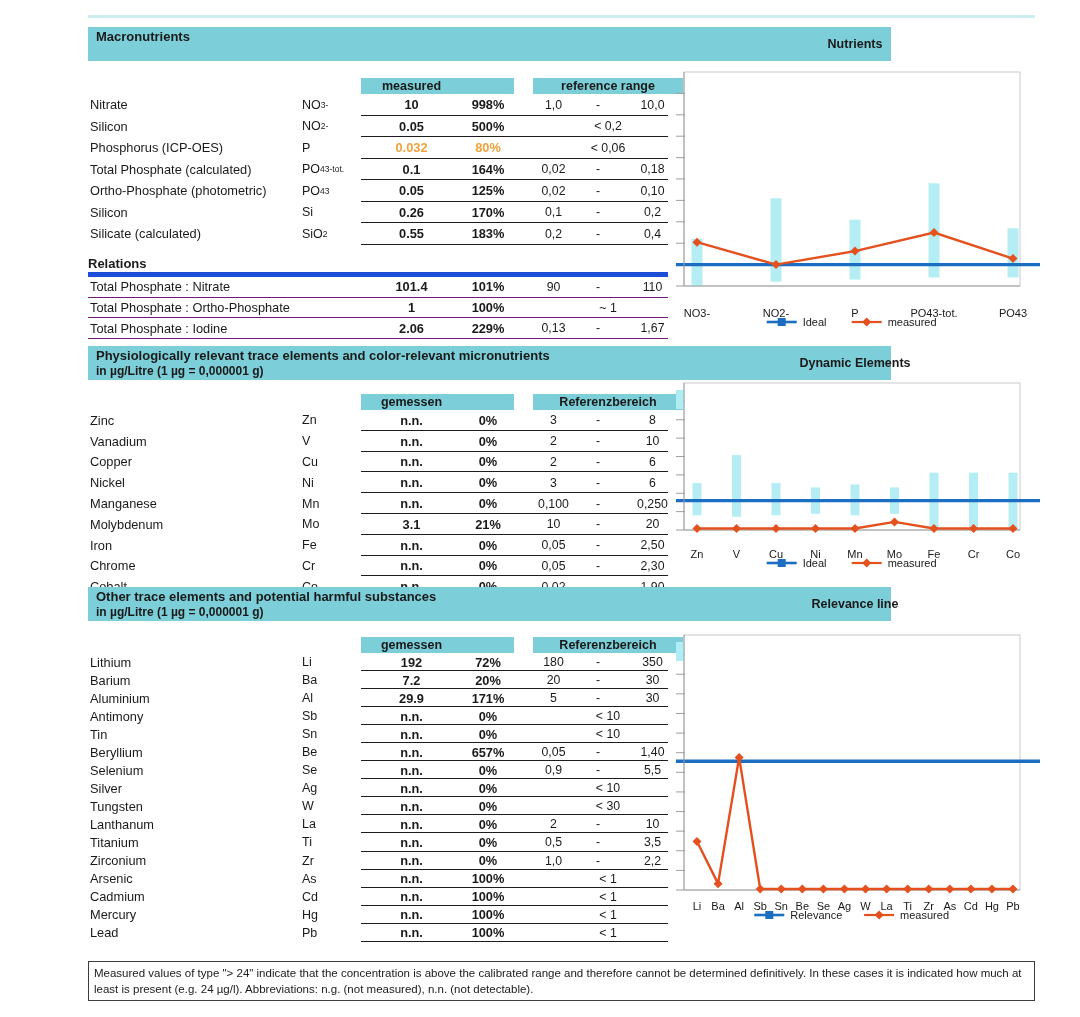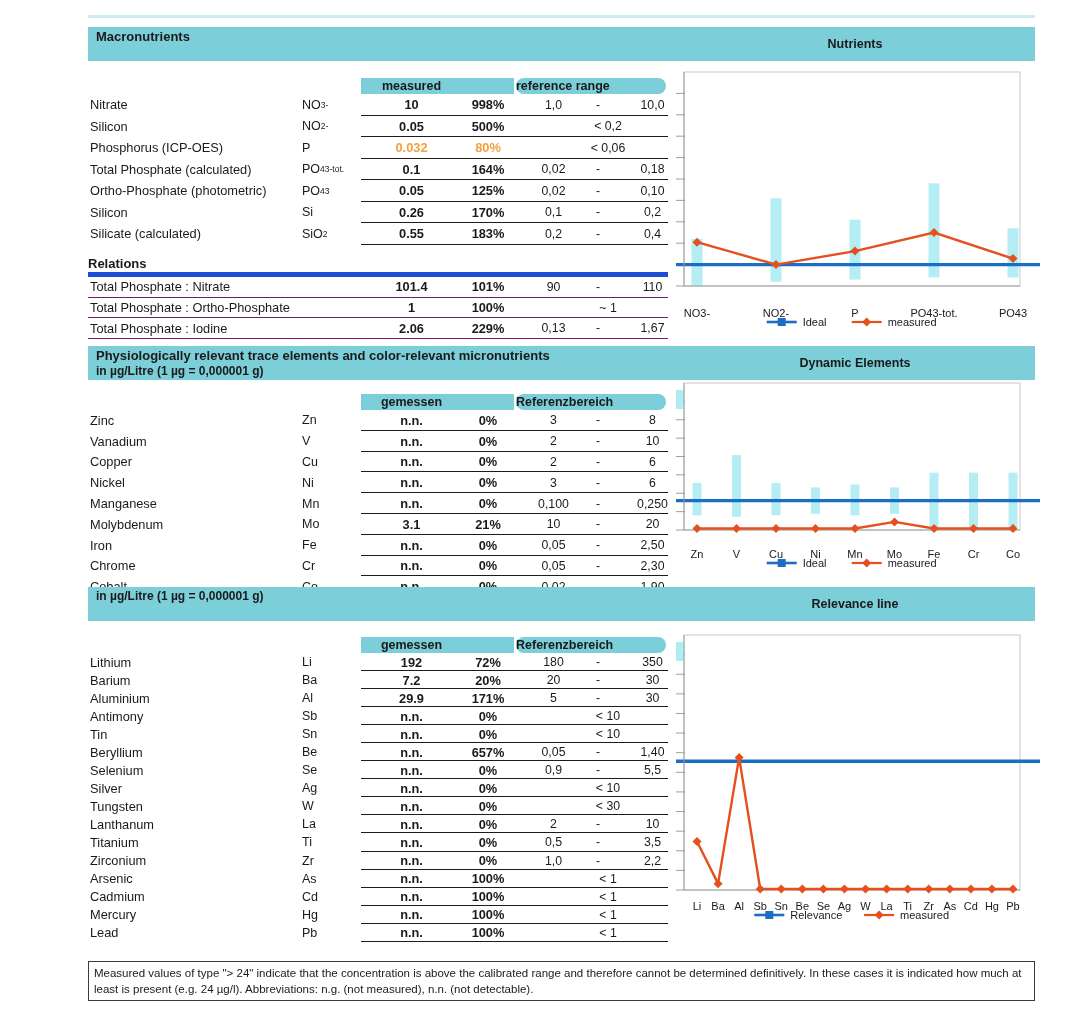--- a/index.html
+++ b/index.html
@@ -1,38 +1,38 @@
 <!DOCTYPE html>
 <html style="--teal: #7ccfd8; --orange: #f0a23c;"><head>
 <meta charset="utf-8">
 <style>
   html,body{margin:0;padding:0;background:#ffffff;}
   .page{position:relative;width:1080px;height:1017px;background:#fff;overflow:hidden;
         font-family:"Liberation Sans",sans-serif;color:#1a1a1a;}
   .top-strip{position:absolute;left:88px;top:15px;width:947px;height:3px;background:#cdedf1;}
 
   
-  .section-bar{position:absolute;left:88px;width:947px;height:34px;background:var(--teal,#7ccfd8);}
+  .section-bar{position:absolute;left:88px;width:803px;height:34px;background:var(--teal,#7ccfd8);}
   #bar0{top:27px}#bar1{top:346px}#bar2{top:587px}
   .section-heading{padding:2px 0 0 8px;}
   .section-title{font-weight:bold;font-size:13px;line-height:16px;white-space:nowrap;}
   .section-subtitle{font-weight:bold;font-size:12px;line-height:14px;white-space:nowrap;}
   .chart-title{position:absolute;left:606px;top:0;width:322px;height:34px;display:flex;
                align-items:center;justify-content:center;font-weight:bold;font-size:12.5px;}
 
   
   .twrap{position:absolute;left:88px;width:580px;}
   #table0{top:78px;--rh:21.5px}
   #table1{top:394px;--rh:20.8px}
   #table2{top:637px;--rh:18.05px}
   .thead{position:relative;height:16px;}
   .th-meas{position:absolute;left:273px;width:153px;height:16px;background:var(--teal,#7ccfd8);}
   .th-meas span{display:block;width:101px;text-align:center;font-weight:bold;font-size:12.5px;line-height:16px;}
-  .th-ref{position:absolute;left:428px;width:150px;height:16px;background:var(--teal,#7ccfd8);
-          text-align:left;font-weight:bold;font-size:12.5px;line-height:16px;border-radius:8px;}
+  .th-ref{position:absolute;left:445px;width:150px;height:16px;background:var(--teal,#7ccfd8);
+          text-align:center;font-weight:bold;font-size:12.5px;line-height:16px;}
   .trow{position:relative;height:var(--rh);}
   .trow::after{content:"";position:absolute;left:273px;width:307px;bottom:0;border-bottom:1px solid #1c1c1c;}
   .cell{position:absolute;top:0;height:100%;display:flex;align-items:center;white-space:nowrap;}
   .c-name{left:2px;font-size:12.8px;}
   .c-form{left:214px;font-size:12.5px;}
   .c-form sub{font-size:8.5px;vertical-align:-3px;line-height:0;}
   .c-form sup{font-size:8.5px;vertical-align:5px;line-height:0;}
   .c-val{left:273px;width:101px;justify-content:center;font-weight:bold;font-size:12.8px;}
   .c-pct{left:374px;width:52px;justify-content:center;font-weight:bold;font-size:12.8px;}
   .c-min{left:445px;width:41px;justify-content:center;font-size:12.3px;}
@@ -381,20 +381,21 @@
         <rect x="107.7" y="184" width="8" height="8" fill="#1b6ec2"></rect>
         <text x="132.7" y="192">Ideal</text>
         <line x1="181.7" y1="188" x2="211.7" y2="188" stroke="#e4501e" stroke-width="2.2"></line>
         <path d="M 196.7 183.5 L 201.2 188 L 196.7 192.5 L 192.2 188 Z" fill="#e4501e"></path>
         <text x="217.7" y="192">measured</text>
       </g>
     </svg>
 
   <header class="section-bar" id="bar2">
     <div class="section-heading">
+      <div class="section-title">Other trace elements and potential harmful substances</div>
       <div class="section-subtitle">in µg/Litre (1 µg = 0,000001 g)</div>
     </div>
     <div class="chart-title">Relevance line</div>
   </header>
   <div class="twrap" id="table2">
       <div class="thead">
         <div class="th-meas">
           <span>gemessen</span>
         </div>
         <div class="th-ref">Referenzbereich</div>

